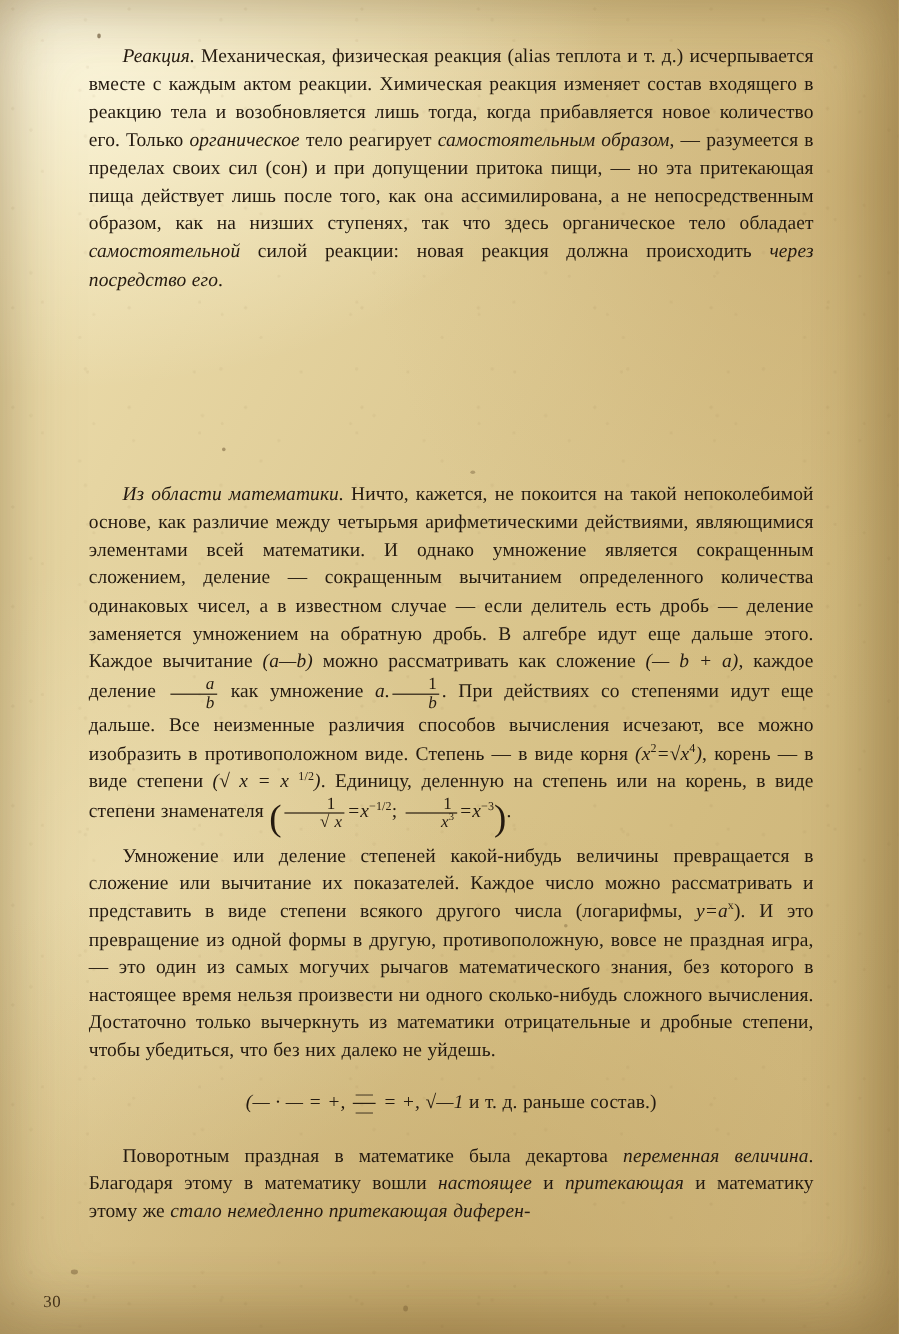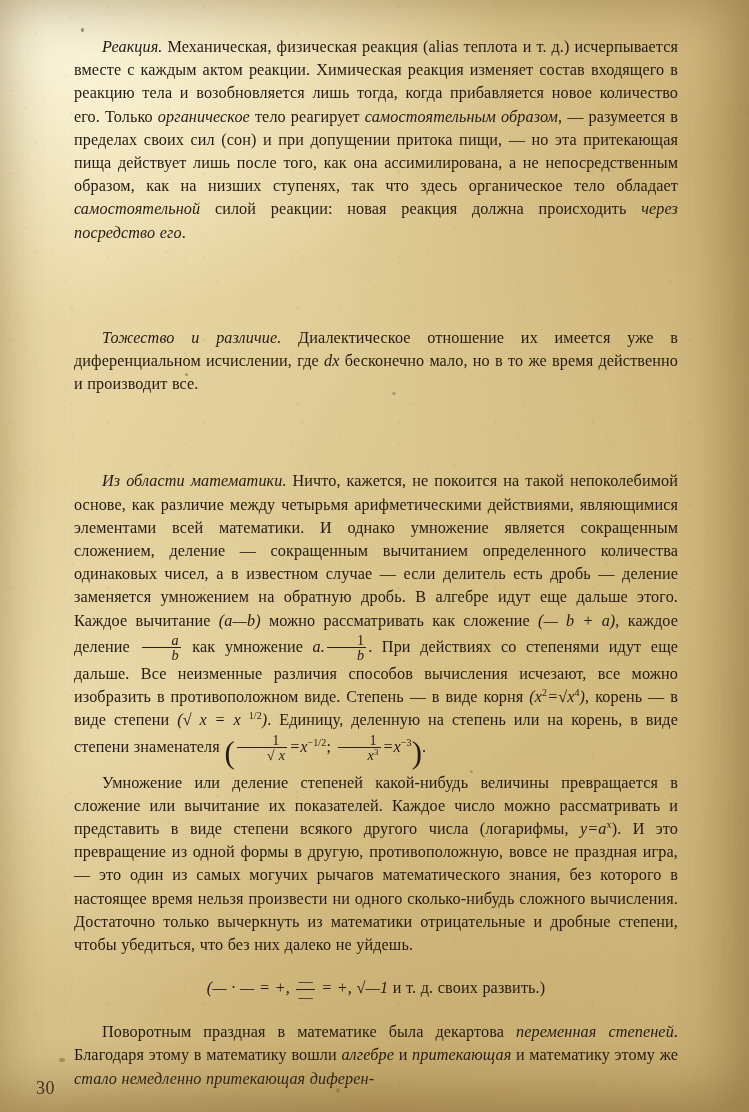--- a/index.html
+++ b/index.html
@@ -89,21 +89,21 @@
     margin: 0;
     text-indent: 0;
     text-align: center;
     font-size: 16.2px;
     line-height: 23.2px;
   }
   .pagenum {
     position: absolute;
     left: 36px;
     top: 1078px;
-    font-size: 18px;
+    font-size: 14px;
     color: #3a2c18;
     letter-spacing: 0.5px;
   }
   .speck {
     position: absolute;
     border-radius: 50%;
     background: rgba(72,50,22,0.55);
     pointer-events: none;
   }
 </style>
@@ -119,36 +119,35 @@
   <div class="speck" style="left:470px;top:770px;width:3px;height:3px;opacity:.5;"></div>
   <div class="speck" style="left:59px;top:1058px;width:6px;height:4px;opacity:.6;"></div>
   <div class="speck" style="left:336px;top:1088px;width:4px;height:5px;opacity:.5;"></div>
 
   <div class="textblock">
 
     <p><i>Реакция.</i><span> Механическая, физическая реакция (alias теплота и т. д.) исчерпывается вместе с каждым актом реакции. Химическая реакция изменяет состав входящего в реакцию тела и возобновляется лишь тогда, когда прибавляется новое количество его. Только </span><i>органическое</i><span> тело реагирует </span><i>самостоятельным образом</i><span>, — разумеется в пределах своих сил (сон) и при допущении притока пищи, — но эта притекающая пища действует лишь после того, как она ассимилирована, а не непосредственным образом, как на низших ступенях, так что здесь органическое тело обладает </span><i>самостоятельной</i><span> силой реакции: новая реакция должна происходить </span><i>через посредство его</i><span>.</span></p>
 
     <div class="gap-lg"></div>
 
-    <p><i>Тожество и различие.</i><span> Диалектическое отношение их имеется уже в диференциальном исчислении, где </span><i class="math">dx</i><span> бесконечно мало, но в то же время действенно и производит все.</span></p>
 
     <div class="gap-md"></div>
 
     <p><i>Из области математики.</i><span> Ничто, кажется, не покоится на такой непоколебимой основе, как различие между четырьмя арифметическими действиями, являющимися элементами всей математики. И однако умножение является сокращенным сложением, деление — сокращенным вычитанием определенного количества одинаковых чисел, а в известном случае — если делитель есть дробь — деление заменяется умножением на обратную дробь. В алгебре идут еще дальше этого. Каждое вычитание </span><span class="math">(a—b)</span><span> можно рассматривать как сложение </span><span class="math">(— b + a)</span><span>, каждое деление </span><span class="frac"><span class="num">a</span><span class="den">b</span></span><span> как умножение </span><span class="math">a.</span><span class="frac"><span class="num up">1</span><span class="den">b</span></span><span>. При действиях со степенями идут еще дальше. Все неизменные различия способов вычисления исчезают, все можно изобразить в противоположном виде. Степень — в виде корня </span><span class="math">(<span class="math">x</span><sup>2</sup>=<span class="radic">√</span><span class="radic bar"><span class="math">x</span><sup>4</sup></span>)</span><span>, корень — в виде степени </span><span class="math">(<span class="radic">√</span><span class="radic bar"><span class="math">&nbsp;x</span></span> = <span class="math">x</span> <sup>1/2</sup>)</span><span>. Единицу, деленную на степень или на корень, в виде степени знаменателя </span><span class="bigparen">(</span><span class="frac"><span class="num up">1</span><span class="den"><span class="radic">√</span><span class="radic bar"><span class="math">&nbsp;x</span></span></span></span><span class="math">=x</span><sup>−1/2</sup><span>;&nbsp;</span><span class="frac"><span class="num up">1</span><span class="den"><span class="math">x</span><sup>3</sup></span></span><span class="math">=x</span><sup>−3</sup><span class="bigparen">)</span><span>.</span></p>
 
     <div class="gap-xs"></div>
 
     <p><span>Умножение или деление степеней какой-нибудь величины превращается в сложение или вычитание их показателей. Каждое число можно рассматривать и представить в виде степени всякого другого числа (логарифмы, </span><span class="math">y=a<sup>x</sup></span><span>). И это превращение из одной формы в другую, противоположную, вовсе не праздная игра, — это один из самых могучих рычагов математического знания, без которого в настоящее время нельзя произвести ни одного  сколько-нибудь сложного вычисления. Достаточно только вычеркнуть из математики отрицательные и дробные степени, чтобы убедиться, что без них далеко не уйдешь.</span></p>
 
     <div class="gap-sm"></div>
 
-    <p class="centerline"><span class="math">(— · — = +, </span><span class="frac"><span class="num up">—</span><span class="den up">—</span></span><span class="math"> = +, </span><span class="math">√—1</span><span> и т. д. своих развить.)</span></p>
+    <p class="centerline"><span class="math">(— · — = +, </span><span class="frac"><span class="num up">—</span><span class="den up">—</span></span><span class="math"> = +, </span><span class="math">√—1</span><span> и т. д. раньше состав.)</span></p>
 
     <div class="gap-sm"></div>
 
-    <p><span>Поворотным праздная в математике была декартова </span><i>переменная степеней</i><span>. Благодаря этому в математику вошли </span><i>алгебре</i><span> и </span><i>притекающая</i><span> и математику этому же </span><i>стало немедленно притекающая диферен-</i></p>
+    <p><span>Поворотным праздная в математике была декартова </span><i>переменная величина</i><span>. Благодаря этому в математику вошли </span><i>настоящее</i><span> и </span><i>притекающая</i><span> и математику этому же </span><i>стало немедленно притекающая диферен-</i></p>
 
   </div>
 
   <div class="pagenum">30</div>
 
   <div class="edge-shade"></div>
 </div>
 
 </body></html>

